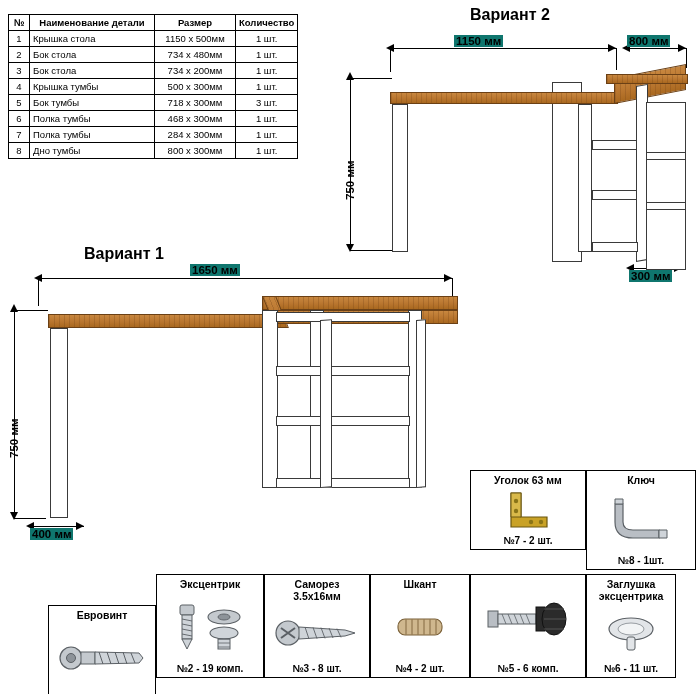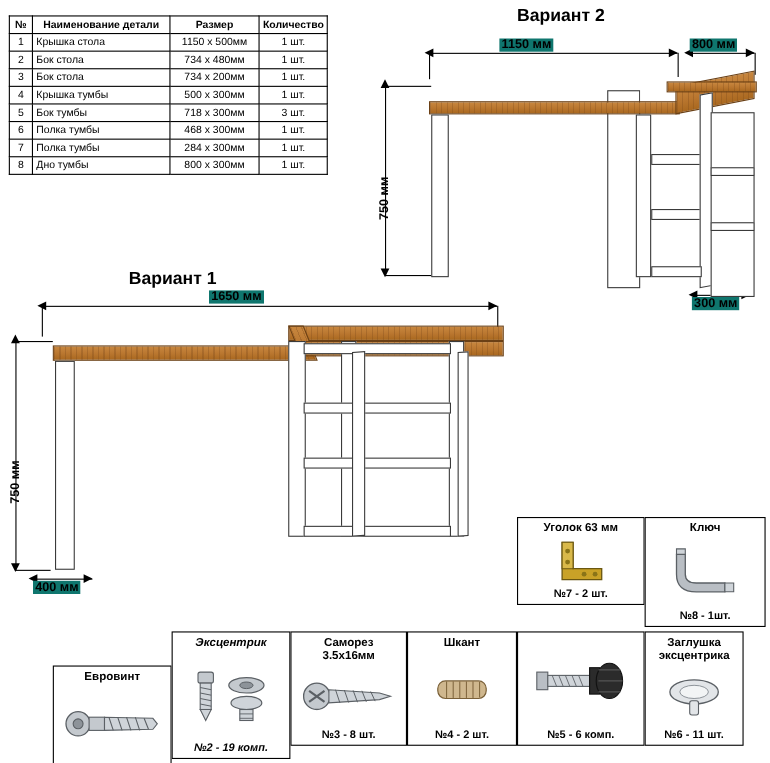--- a/index.html
+++ b/index.html
@@ -18,21 +18,21 @@
   }
   #parts-table th{font-weight:bold;text-align:center;}
   #parts-table td.c-num{width:14px;text-align:center;}
   #parts-table td.c-name{width:118px;text-align:left;}
   #parts-table td.c-size{width:74px;text-align:center;}
   #parts-table td.c-qty{width:52px;text-align:center;}
 
   
   .variant-title{font-weight:bold;font-size:16px;}
   #variant2-title{left:470px;top:6px;}
-  #variant1-title{left:84px;top:245px;margin-left:33px;}
+  #variant1-title{left:84px;top:245px;}
 
   
   .panel{background:#ffffff;border:1.1px solid #3a3a3a;box-sizing:border-box;}
   .top-wood{
     background:
       repeating-linear-gradient(90deg,
         rgba(120,70,25,.30) 0px, rgba(120,70,25,.30) 1px,
         rgba(255,255,255,0) 1px, rgba(255,255,255,0) 5px),
       linear-gradient(180deg,#c8873f 0%,#b9762f 55%,#a9681f 100%);
     border:1px solid #6b4015;box-sizing:border-box;
@@ -252,21 +252,21 @@
       <rect x="22" y="8" width="14" height="12" fill="#c4c9ce" stroke="#5b6065" stroke-width="1"></rect>
       <path d="M36 8 L80 9 L84 14 L80 19 L36 20 Z" fill="#cfd4d9" stroke="#5b6065" stroke-width="1"></path>
       <g stroke="#5b6065" stroke-width="1">
         <path d="M40 8 L44 20 M48 8 L52 20 M56 8 L60 20 M64 8 L68 20 M72 9 L76 19"></path>
       </g>
     </svg>
   </div>
   <div class="hw-qty">№1 - 6 шт.</div>
 </div>
 
-<div class="abs hw-cell" style="left:156px;top:574px;width:108px;height:116px;font-style:italic;">
+<div class="abs hw-cell" style="left:156px;top:574px;width:108px;height:104px;">
   <div class="hw-title">Эксцентрик</div>
   <div class="hw-art">
     <svg width="92" height="56" viewBox="0 0 92 56">
       <rect x="16" y="6" width="14" height="10" rx="2" fill="#c4c9ce" stroke="#5b6065" stroke-width="1"></rect>
       <rect x="18" y="16" width="10" height="24" fill="#cfd4d9" stroke="#5b6065" stroke-width="1"></rect>
       <g stroke="#5b6065" stroke-width="0.9">
         <path d="M18 20 L28 22 M18 25 L28 27 M18 30 L28 32 M18 35 L28 37"></path>
       </g>
       <path d="M18 40 L23 50 L28 40 Z" fill="#cfd4d9" stroke="#5b6065" stroke-width="1"></path>
       <ellipse cx="60" cy="18" rx="16" ry="7" fill="#c4c9ce" stroke="#5b6065" stroke-width="1.1"></ellipse>

